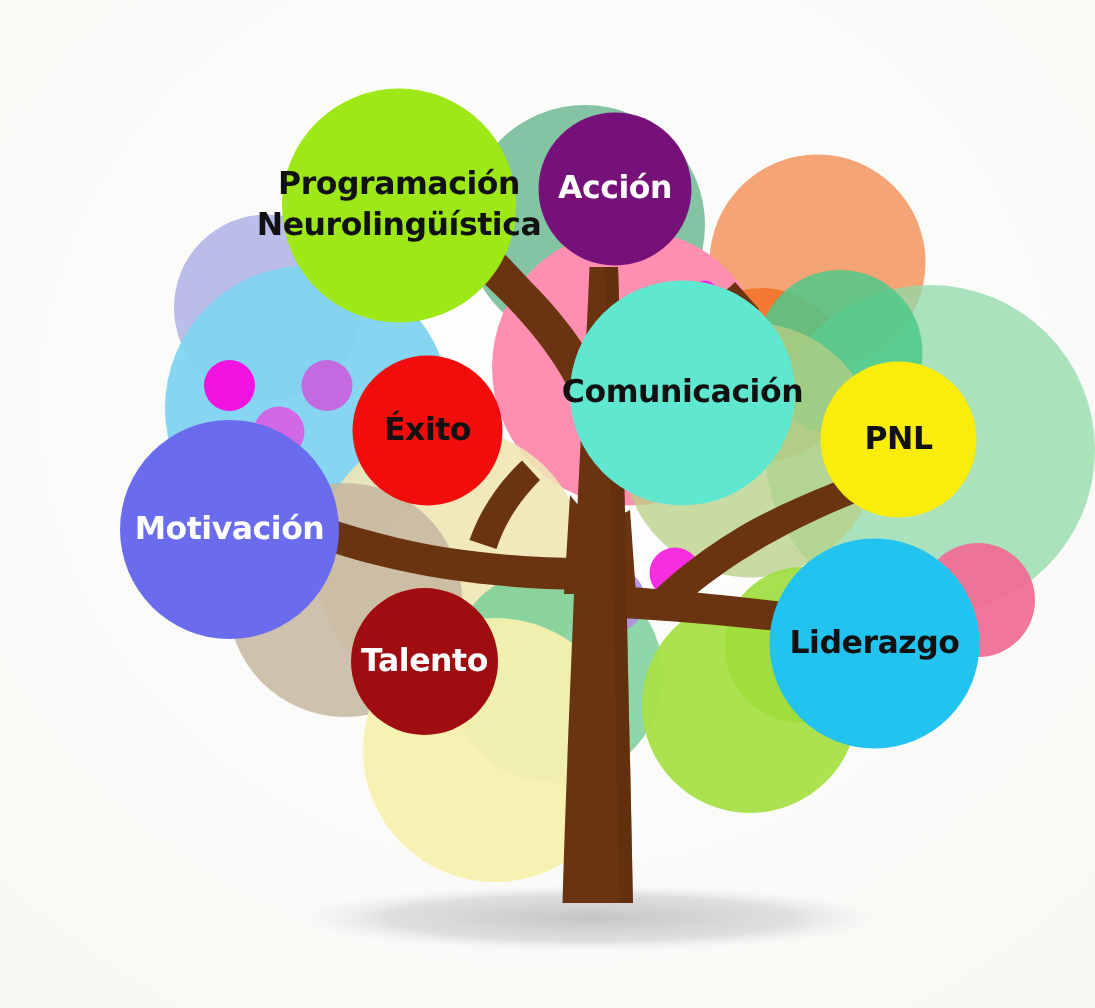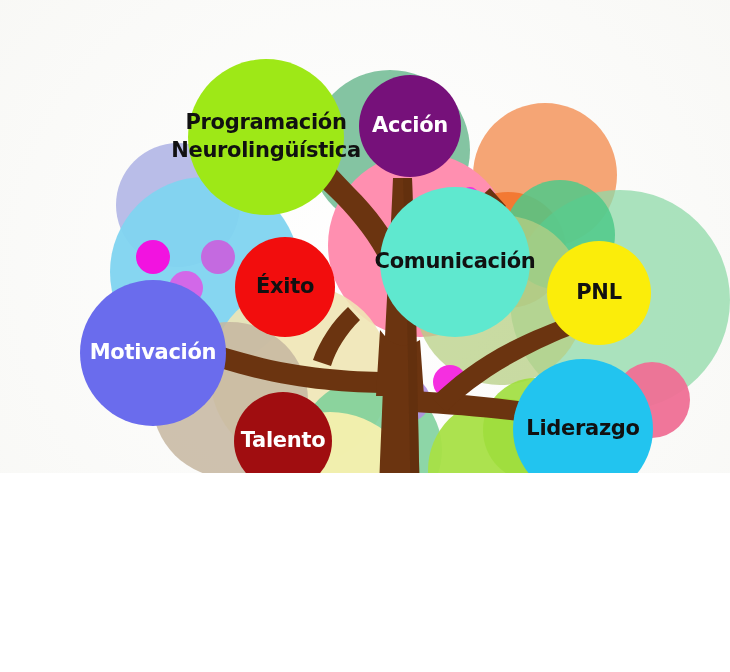--- a/index.html
+++ b/index.html
@@ -7,21 +7,21 @@
     margin: 0;
     padding: 0;
     background: #ffffff;
   }
   body {
     font-family: "DejaVu Sans", sans-serif;
   }
   #stage {
     position: relative;
     width: 730px;
-    height: 473px;
+    height: 672px;
     overflow: hidden;
     background: #fbfbf9;
   }
   #tree-svg {
     display: block;
     width: 730px;
     height: 672px;
   }
   .bubble-label {
     font-family: "DejaVu Sans", sans-serif;

